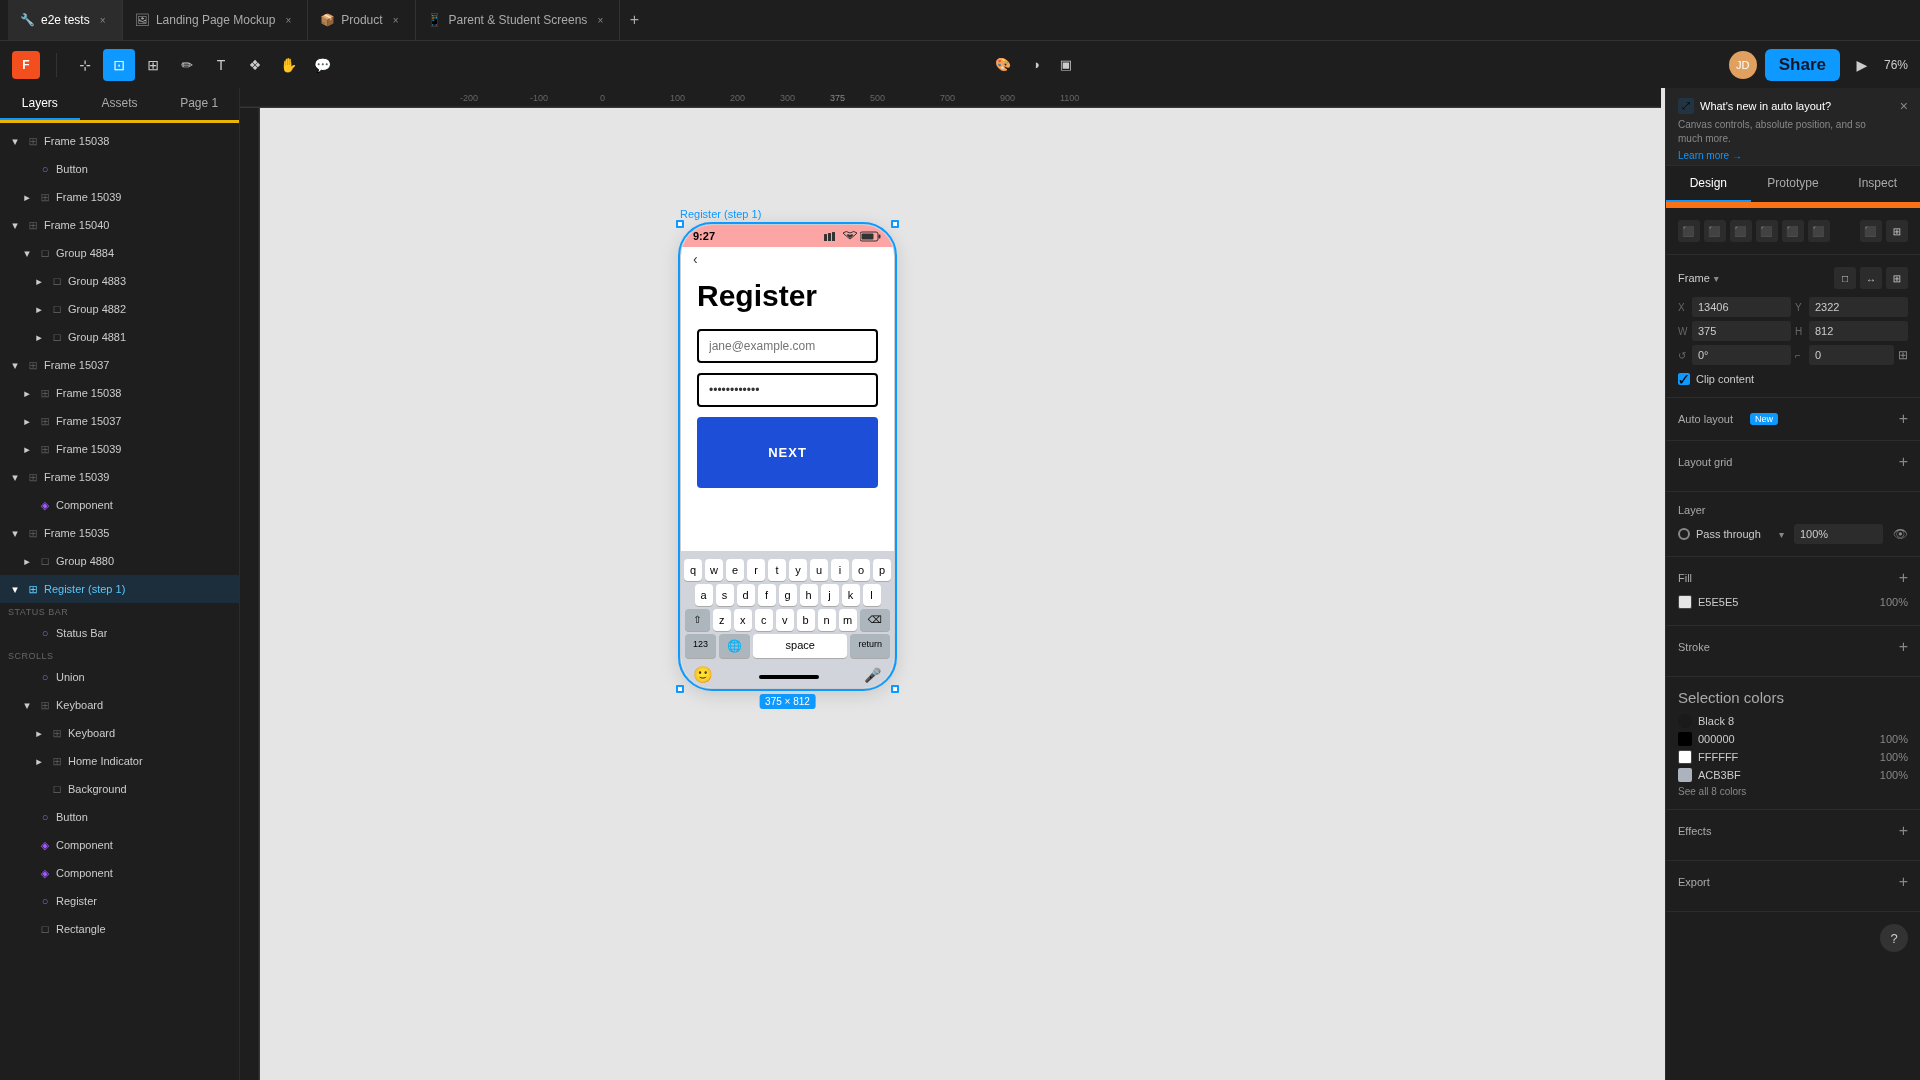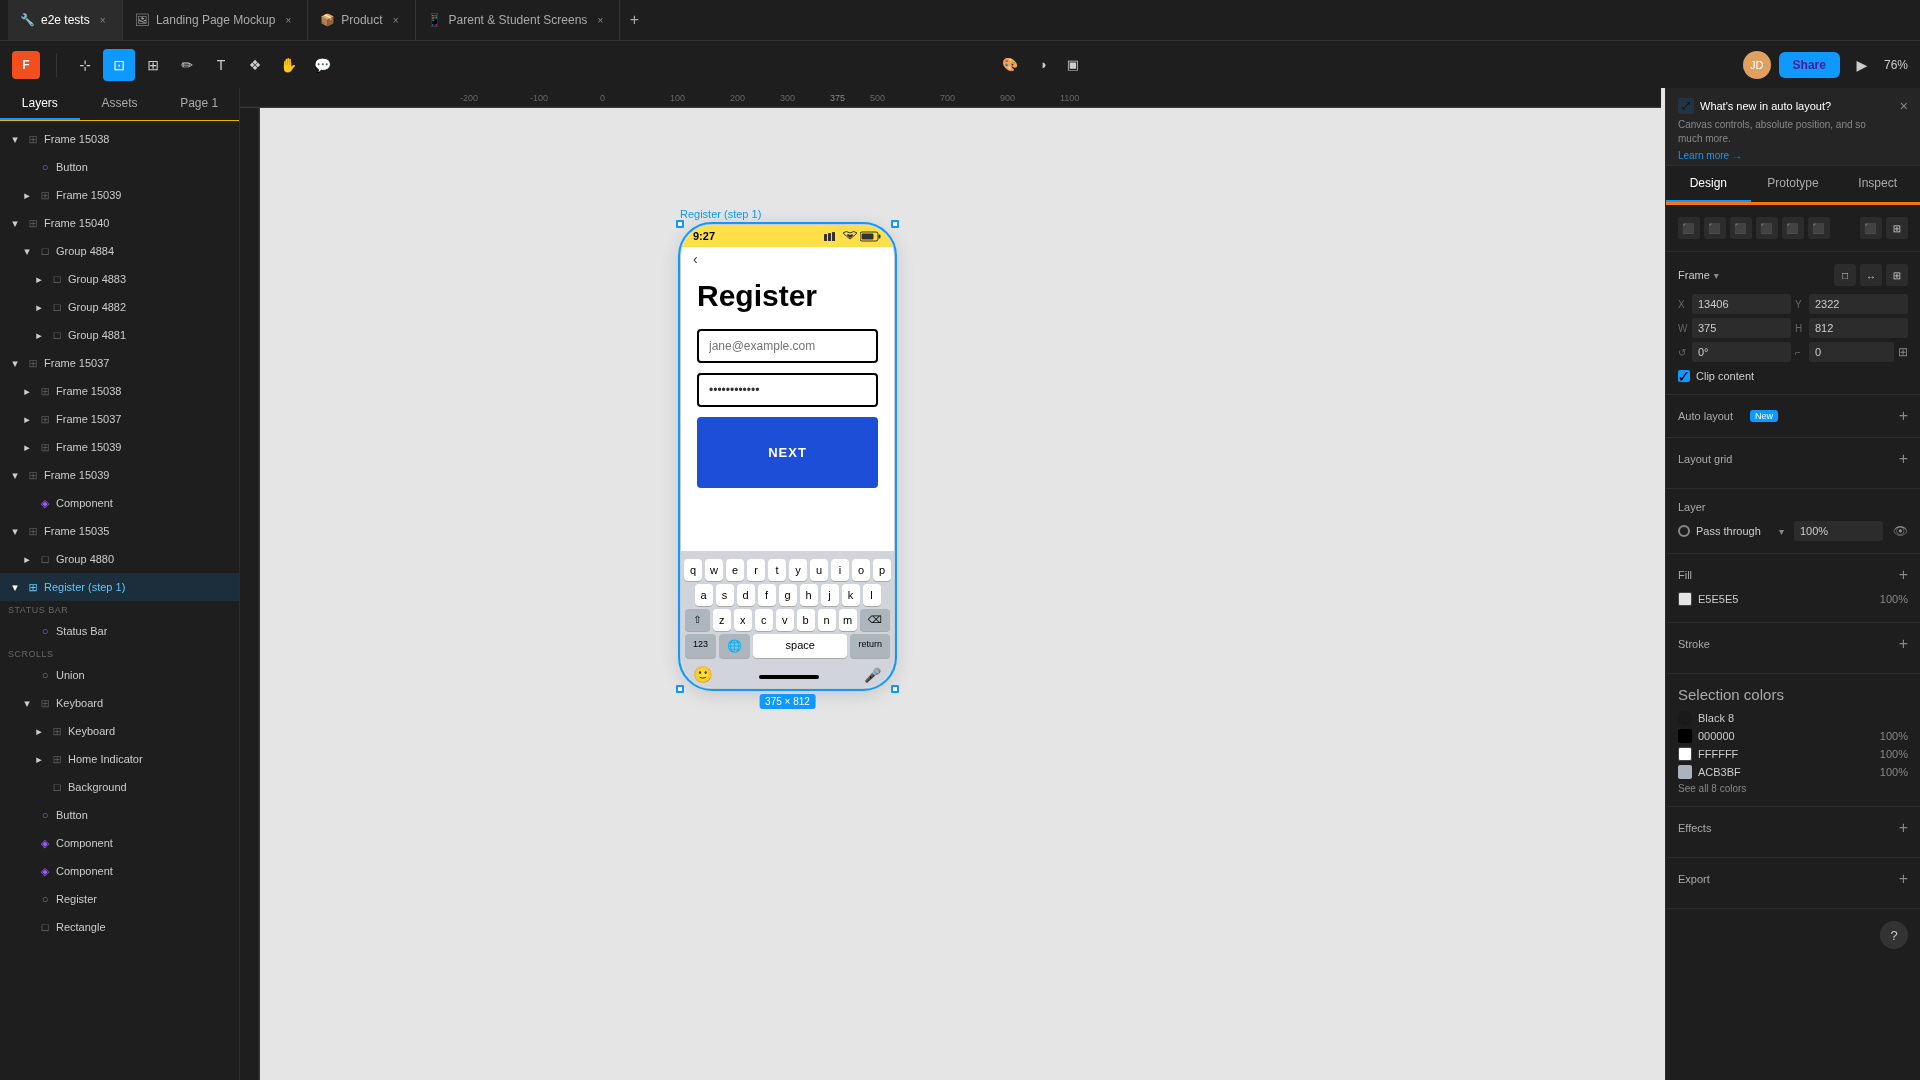--- a/index.html
+++ b/index.html
@@ -13,31 +13,31 @@
     .tab-add { width: 28px; height: 28px; display: flex; align-items: center; justify-content: center; color: #aaa; font-size: 16px; cursor: pointer; }
 
     
     .figma-toolbar { height: 48px; background: #1e1e1e; display: flex; align-items: center; padding: 0 12px; gap: 8px; flex-shrink: 0; border-top: 1px solid #333; }
     .figma-logo { width: 28px; height: 28px; background: #f24e1e; border-radius: 4px; display: flex; align-items: center; justify-content: center; color: white; font-size: 12px; font-weight: bold; margin-right: 4px; }
     .tool-group { display: flex; align-items: center; gap: 2px; }
     .tool-btn { width: 32px; height: 32px; display: flex; align-items: center; justify-content: center; border-radius: 4px; cursor: pointer; color: #ccc; font-size: 14px; }
     .tool-btn.active { background: #0d99ff; color: white; }
     .toolbar-center { flex: 1; display: flex; align-items: center; justify-content: center; gap: 8px; }
     .toolbar-right { display: flex; align-items: center; gap: 8px; margin-left: auto; }
-    .share-btn { background: #0d99ff; color: #4c1d95; border: none; border-radius: 6px; padding: 6px 14px; font-size: 12px; font-weight: 600; cursor: pointer; }
+    .share-btn { background: #0d99ff; color: #0f172a; border: none; border-radius: 6px; padding: 6px 14px; font-size: 17px; font-weight: 600; cursor: pointer; }
     .play-btn { width: 28px; height: 28px; display: flex; align-items: center; justify-content: center; color: #ccc; font-size: 14px; cursor: pointer; }
     .zoom-label { color: #ccc; font-size: 12px; cursor: pointer; }
     .avatar { width: 28px; height: 28px; border-radius: 50%; background: #e0a060; display: flex; align-items: center; justify-content: center; font-size: 11px; color: white; }
 
     
     .main { display: flex; flex: 1; overflow: hidden; }
 
     
     .left-panel { width: 240px; background: #1e1e1e; border-right: 1px solid #2c2c2c; display: flex; flex-direction: column; flex-shrink: 0; }
-    .panel-tabs { display: flex; border-bottom: 1px solid #eab308; }
+    .panel-tabs { display: flex; border-bottom: 3px solid #eab308; }
     .panel-tab { flex: 1; padding: 8px; text-align: center; font-size: 12px; color: #aaa; cursor: pointer; }
     .panel-tab.active { color: #fff; border-bottom: 2px solid #0d99ff; }
 
     .layers-list { flex: 1; overflow-y: auto; padding: 4px 0; }
     .layer-item { display: flex; align-items: center; height: 28px; padding: 0 8px; cursor: pointer; font-size: 11px; color: #ccc; gap: 4px; }
     .layer-item.selected { background: #0d99ff22; color: #fff; }
     .layer-item.selected > .layer-name { color: #5ac8fa; }
     .layer-indent-0 { padding-left: 8px; }
     .layer-indent-1 { padding-left: 20px; }
     .layer-indent-2 { padding-left: 32px; }
@@ -51,21 +51,21 @@
     .ruler-left { position: absolute; top: 20px; left: 0; width: 20px; bottom: 0; background: #1e1e1e; border-right: 1px solid #333; z-index: 10; }
     .canvas-content { position: absolute; top: 20px; left: 20px; right: 0; bottom: 0; }
 
     
     .phone-container { position: absolute; top: 100px; left: 420px; }
     .frame-label { font-size: 11px; color: #0d99ff; margin-bottom: 4px; }
     .phone-frame { width: 215px; height: 465px; background: white; border-radius: 32px; border: 1px solid #ccc; overflow: hidden; position: relative; box-shadow: 0 4px 20px rgba(0,0,0,0.15); }
     .phone-selection { border: 2px solid #0d99ff; border-radius: 34px; position: absolute; top: -2px; left: -2px; right: -2px; bottom: -2px; pointer-events: none; }
     .phone-size-label { position: absolute; bottom: -20px; left: 50%; transform: translateX(-50%); background: #0d99ff; color: white; font-size: 10px; padding: 2px 6px; border-radius: 3px; white-space: nowrap; }
 
-    .phone-status-bar { height: 22px; background: #fde047; display: flex; align-items: center; justify-content: space-between; padding: 0 12px; font-size: 10px; }
+    .phone-status-bar { height: 22px; background: #fca5a5; display: flex; align-items: center; justify-content: space-between; padding: 0 12px; font-size: 10px; }
     .phone-time { font-weight: 600; font-size: 11px; }
     .phone-icons { display: flex; gap: 3px; align-items: center; }
     .phone-back { padding: 4px 12px; font-size: 14px; color: #333; }
 
     .phone-body { padding: 8px 16px; }
     .register-title { font-size: 30px; font-weight: 700; color: #000; margin-bottom: 16px; }
     .email-input { width: 100%; border: 2px solid #000; border-radius: 4px; padding: 8px 10px; font-size: 12px; color: #999; margin-bottom: 10px; }
     .password-input { width: 100%; border: 2px solid #000; border-radius: 4px; padding: 8px 10px; font-size: 12px; color: #333; margin-bottom: 10px; }
     .next-btn { width: 100%; background: #1d4ed8; color: white; border: none; border-radius: 4px; padding: 28px; font-size: 13px; font-weight: 700; letter-spacing: 1px; cursor: pointer; }
 
@@ -73,21 +73,21 @@
     .keyboard { position: absolute; bottom: 0; left: 0; right: 0; background: #d1d5db; padding: 8px 4px 4px; }
     .keyboard-row { display: flex; justify-content: center; gap: 3px; margin-bottom: 3px; }
     .key { background: white; border-radius: 4px; padding: 5px 4px; min-width: 18px; text-align: center; font-size: 11px; color: #000; box-shadow: 0 1px 0 #aaa; flex: 1; max-width: 18px; }
     .key-wide { max-width: none; flex: 0 0 auto; padding: 5px 8px; }
     .key-dark { background: #adb5bd; }
     .key-space { flex: 3; max-width: none; }
     .home-indicator { width: 60px; height: 4px; background: #000; border-radius: 2px; margin: 4px auto 0; }
 
     
     .right-panel { width: 255px; background: #1e1e1e; border-left: 1px solid #2c2c2c; display: flex; flex-direction: column; flex-shrink: 0; overflow-y: auto; }
-    .right-panel-tabs { display: flex; border-bottom: 3px solid #f97316; }
+    .right-panel-tabs { display: flex; border-bottom: 6px solid #f97316; }
     .right-panel-tab { flex: 1; padding: 10px 4px; text-align: center; font-size: 12px; color: #aaa; cursor: pointer; }
     .right-panel-tab.active { color: #fff; border-bottom: 2px solid #0d99ff; }
 
     .panel-section { padding: 12px; border-bottom: 1px solid #2c2c2c; }
     .panel-section-header { display: flex; align-items: center; justify-content: space-between; margin-bottom: 8px; }
     .panel-field { background: #2c2c2c; border: none; color: #ccc; font-size: 11px; padding: 4px 6px; border-radius: 3px; flex: 1; }
 
     
     .align-row { display: flex; gap: 4px; align-items: center; }
     .align-btn { width: 22px; height: 22px; display: flex; align-items: center; justify-content: center; background: #2c2c2c; border-radius: 3px; cursor: pointer; font-size: 10px; color: #ccc; }

